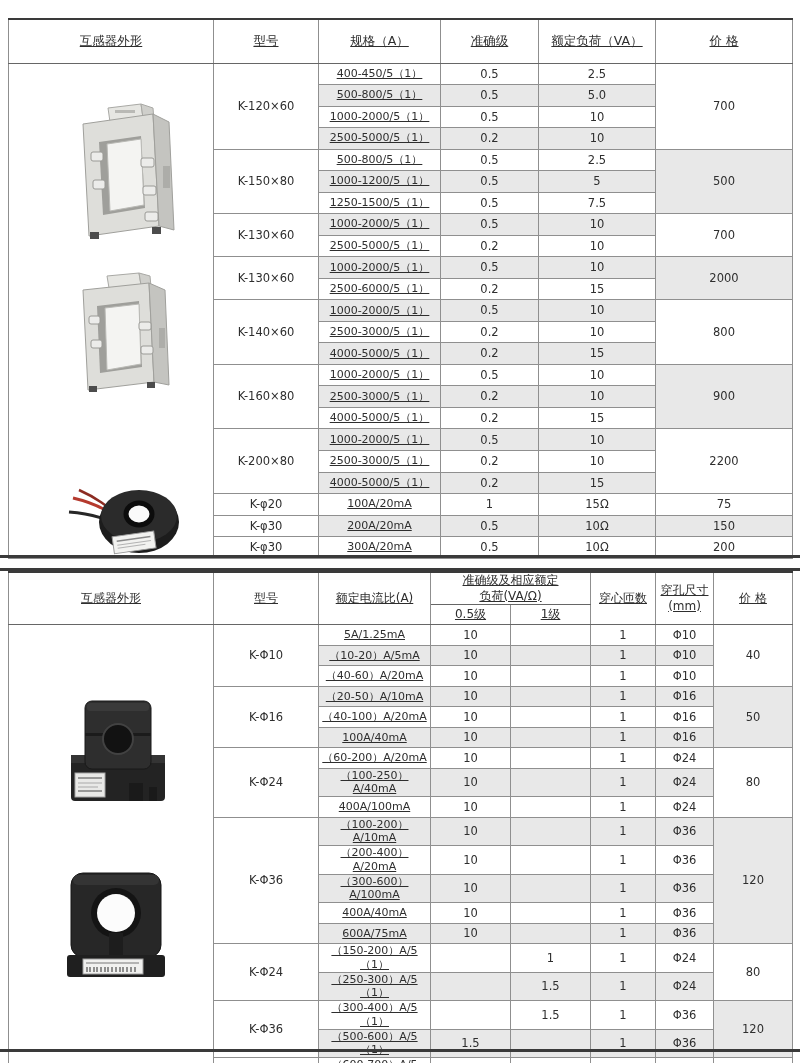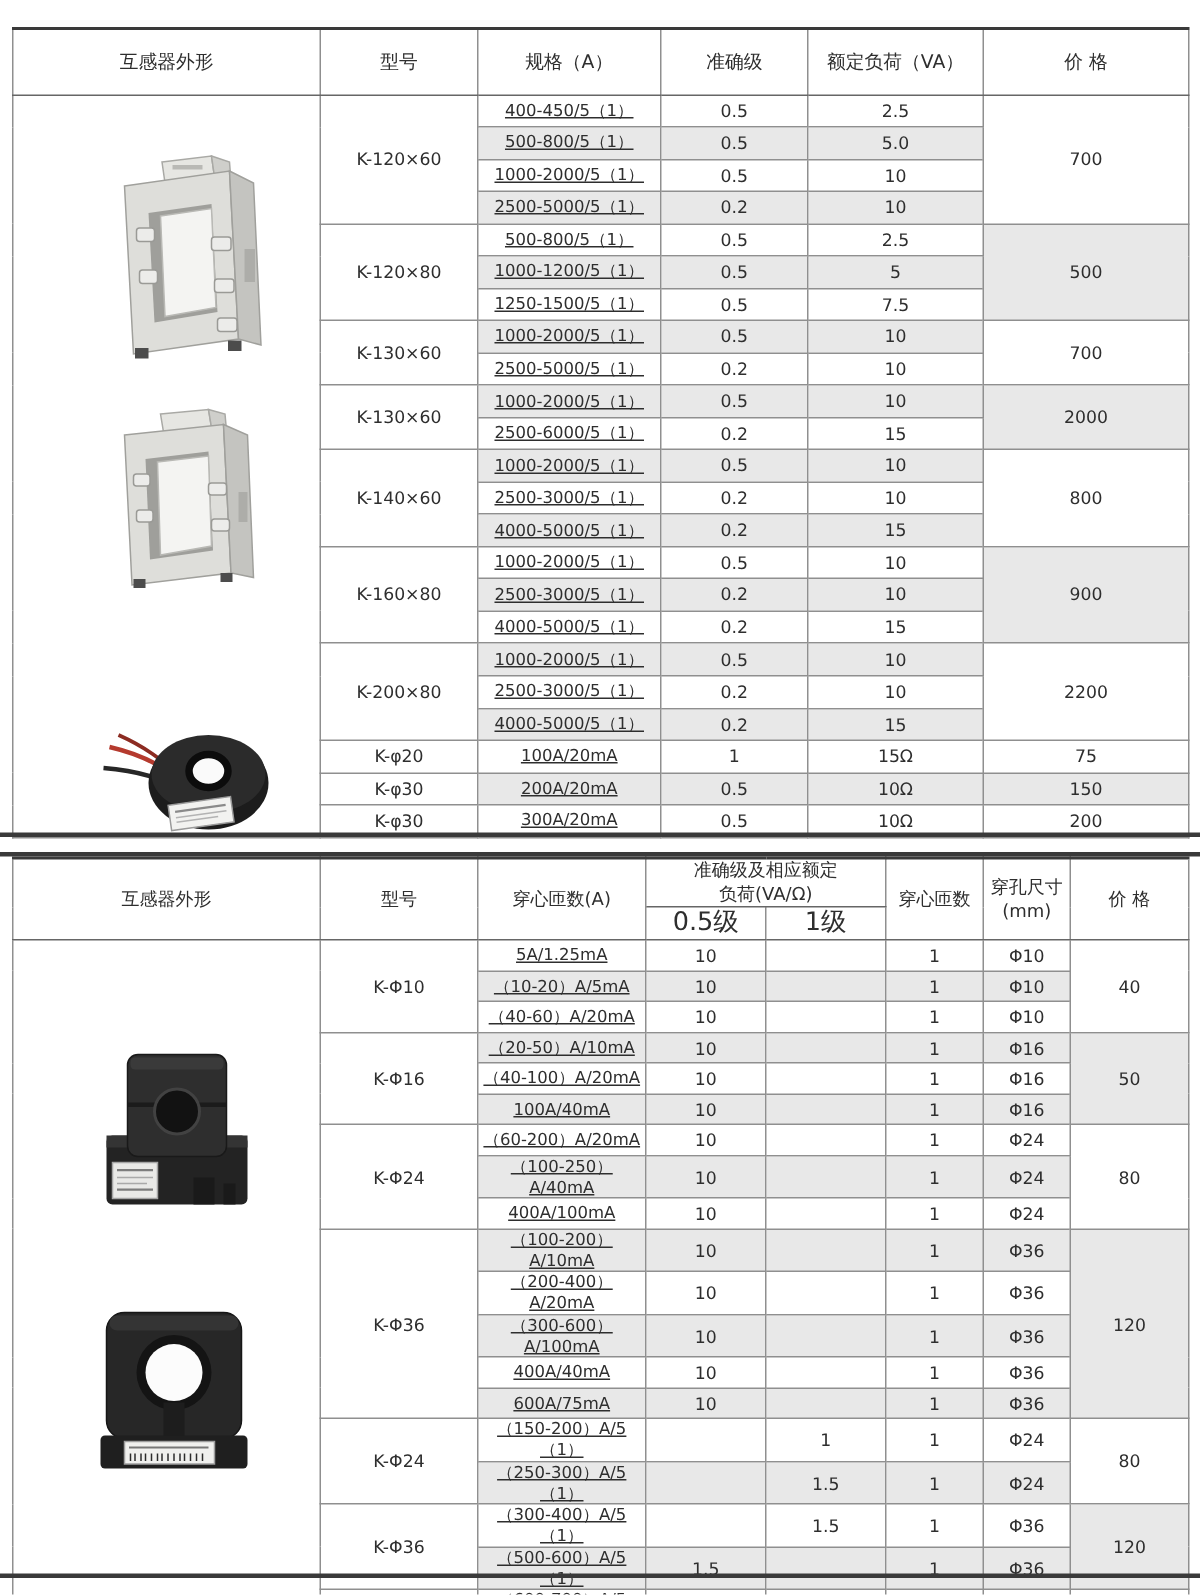--- a/index.html
+++ b/index.html
@@ -13,29 +13,29 @@
   }
   table{border-collapse:collapse;table-layout:fixed;position:absolute;left:8px;width:784px;background:#fff;}
   #t1{top:18px;border-top:2.5px solid var(--bdark);}
   #t2{top:571px;border-top:2.5px solid var(--bdark);}
   th,td{
     border:1px solid var(--bmid);
     text-align:center;vertical-align:middle;
     font-size:11.5px;padding:0;overflow:hidden;line-height:1.25;
     background:#fff;
   }
-  th{font-size:12.5px;font-weight:normal;}
+  th{font-size:12.5px;font-weight:normal;text-decoration:underline;}
   #t1 thead tr{height:44px;}
   #t1 tbody tr{height:21.5px;}
   #t2 thead tr.h1{height:29px;}
   #t2 thead tr.h2{height:20px;}
   #t2 tbody tr{height:20.5px;}
   thead th{border-bottom:1.5px solid #666;}
   #t2 thead th{font-size:12px;}
-  #t2 thead tr.h2 th{border-bottom:1.5px solid #666;font-size:17px;}
+  #t2 thead tr.h2 th{border-bottom:1.5px solid #666;font-size:12px;}
   td.sh{background:var(--stripe);}
   td.sub{border-top-color:var(--blight);}
   td.spec{font-size:11px;text-decoration:underline;}
   td.model,td.price{font-size:11.5px;}
   td.appearance{vertical-align:top;background:#fff;}
   .appwrap{position:relative;width:100%;height:100%;}
   .appwrap .pimg{position:absolute;}
   .rule{position:absolute;left:0;width:800px;height:2.5px;background:var(--bdark);}
   #rule-a{top:555px;}
   #rule-b{top:568px;}
@@ -131,21 +131,21 @@
         <td class="spec sub">1000-2000/5（1）</td>
         <td class="sub">0.5</td>
         <td class="sub">10</td>
       </tr>
       <tr>
         <td class="spec sh sub">2500-5000/5（1）</td>
         <td class="sh sub">0.2</td>
         <td class="sh sub">10</td>
       </tr>
       <tr>
-        <td class="model" rowspan="3">K-120×80</td>
+        <td class="model" rowspan="3">K-150×80</td>
         <td class="spec ">500-800/5（1）</td>
         <td class="">0.5</td>
         <td class="">2.5</td>
         <td class="price sh" rowspan="3">500</td>
       </tr>
       <tr>
         <td class="spec sh sub">1000-1200/5（1）</td>
         <td class="sh sub">0.5</td>
         <td class="sh sub">5</td>
       </tr>
@@ -261,21 +261,21 @@
     <col style="width:80px">
       <col style="width:80px">
       <col style="width:65px">
     <col style="width:58px">
       <col style="width:79px">
   </colgroup>
   <thead>
     <tr class="h1">
       <th rowspan="2">互感器外形</th>
       <th rowspan="2">型号</th>
-      <th rowspan="2">穿心匝数(A)</th>
+      <th rowspan="2">额定电流比(A)</th>
       <th colspan="2" class="two-line">
         <div>准确级及相应额定</div>
         <div>负荷(VA/Ω)</div>
       </th>
       <th rowspan="2">穿心匝数</th>
       <th rowspan="2" class="two-line">
         <div>穿孔尺寸</div>
         <div>(mm)</div>
       </th>
       <th rowspan="2">价 格</th>

